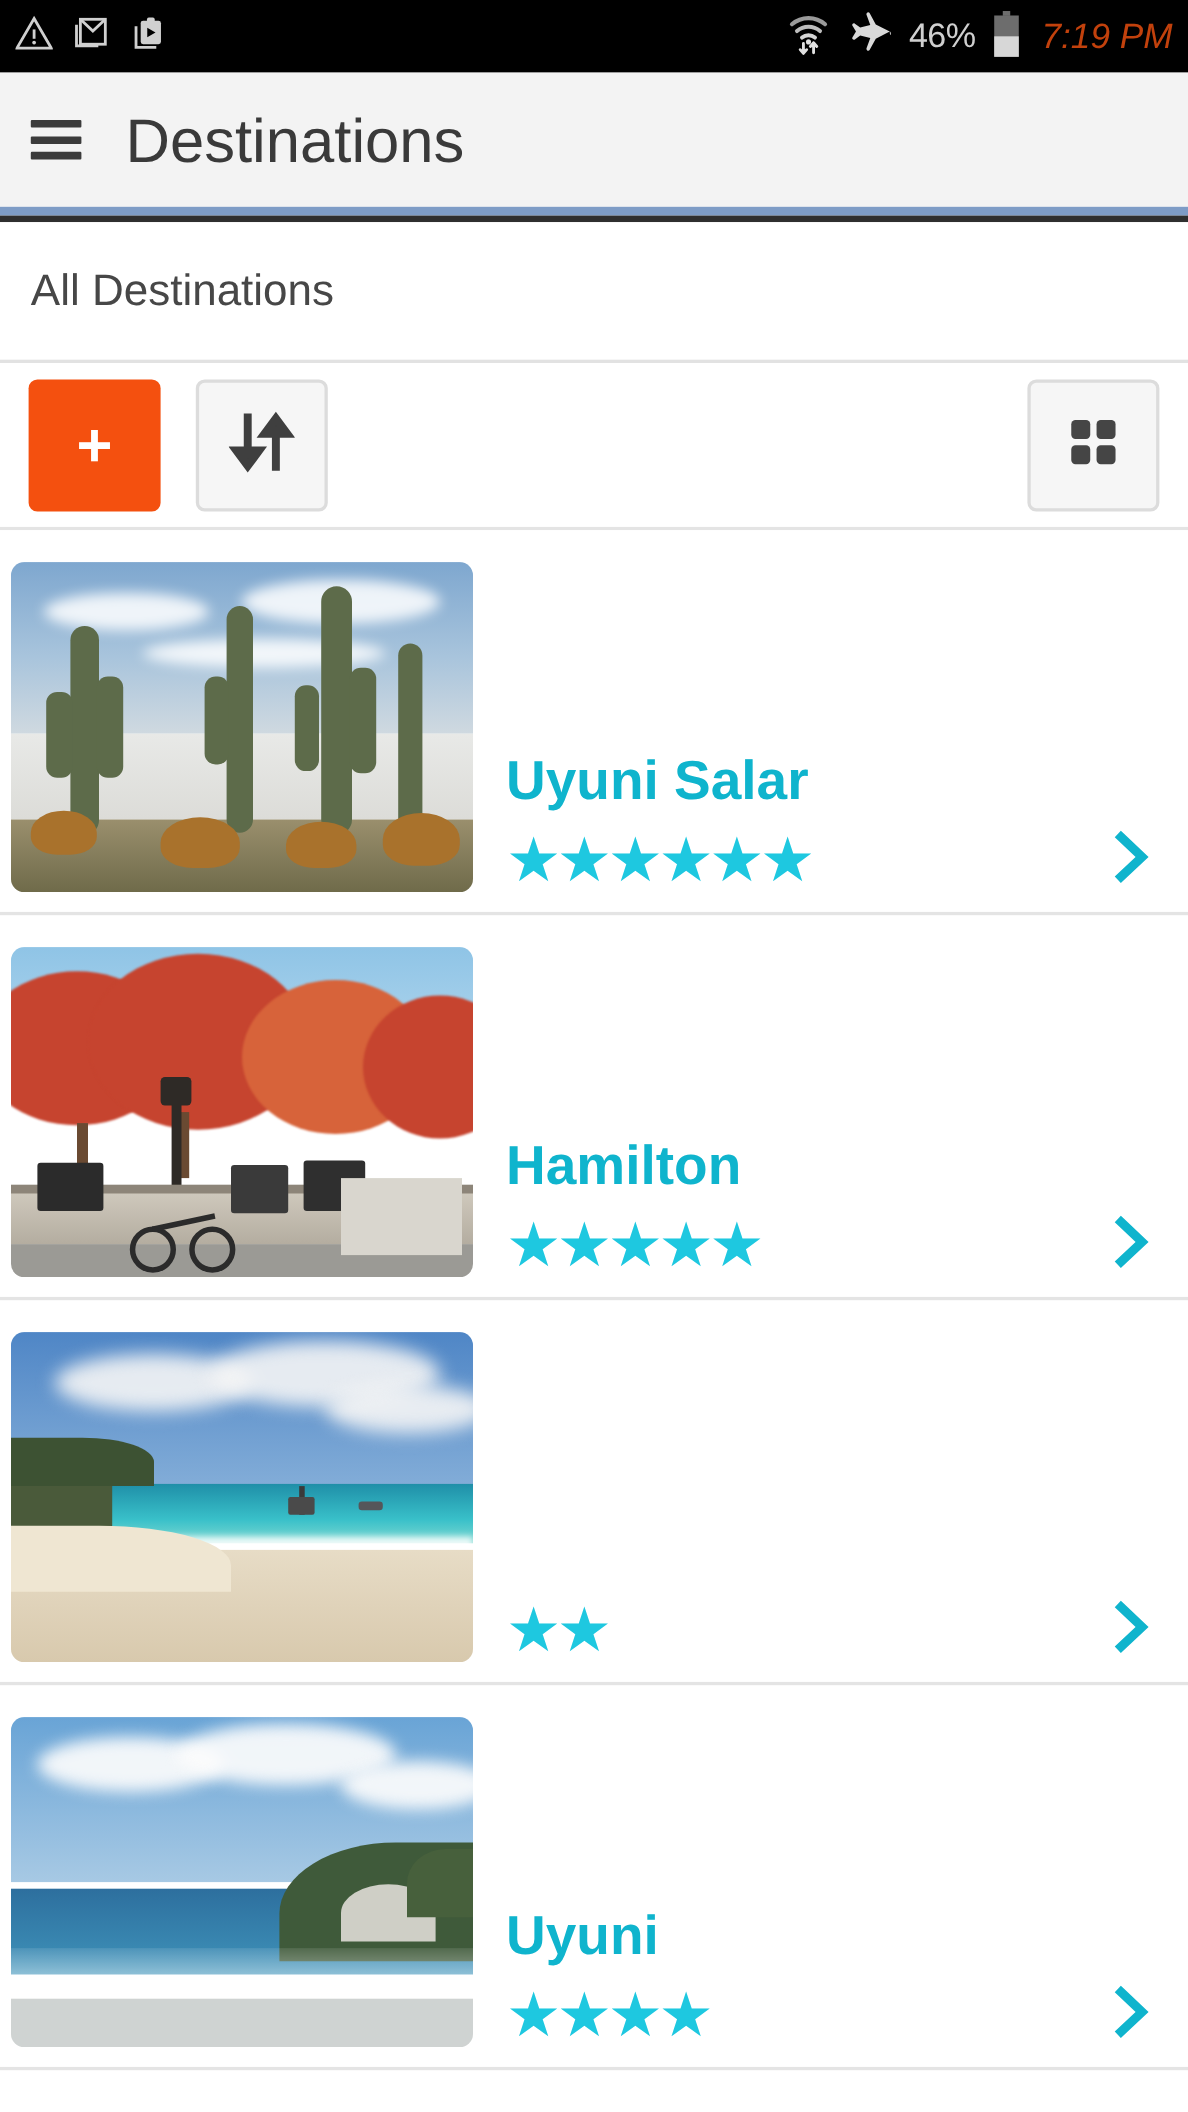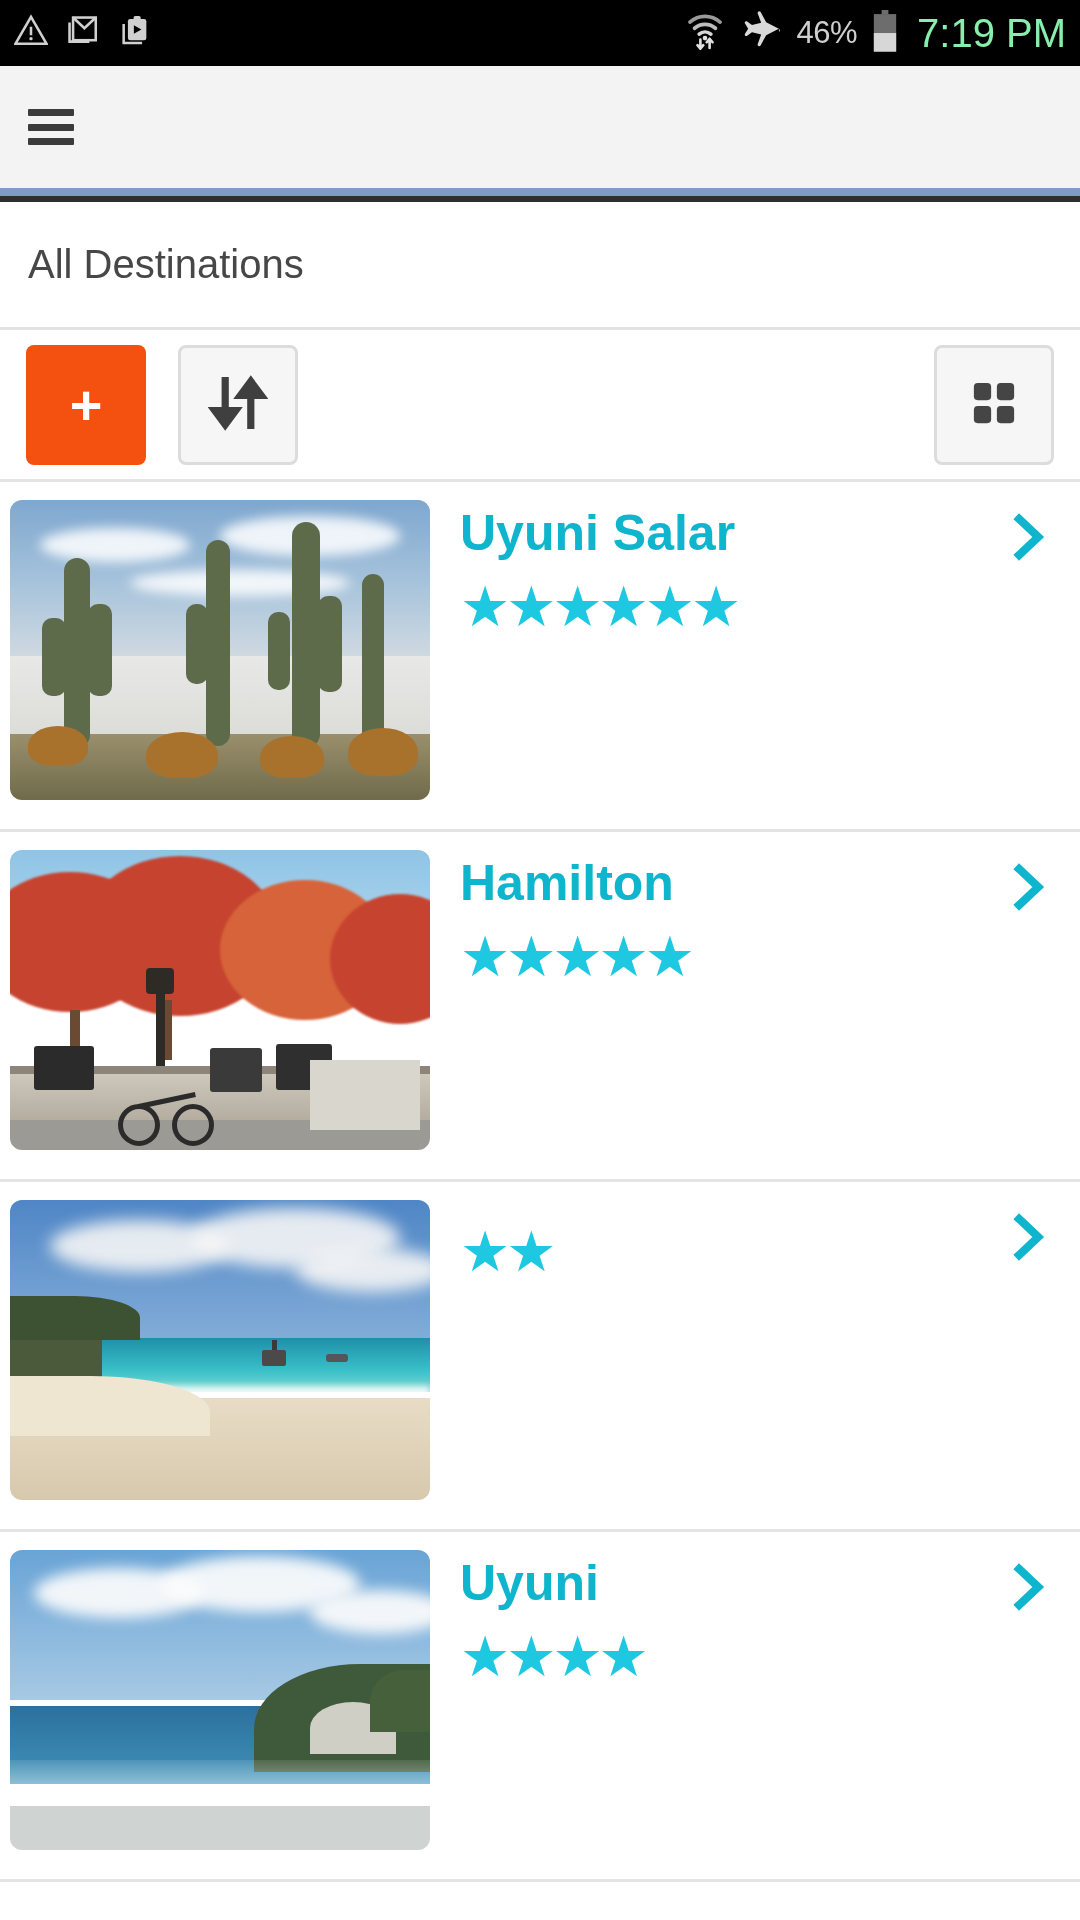--- a/index.html
+++ b/index.html
@@ -20,23 +20,24 @@
   }
   .sb-left { display:flex; align-items:center; gap:18px; }
   .sb-right { display:flex; align-items:center; gap:14px; margin-left:auto; }
   .sb-icon { display:block; }
   .sb-battpct {
     font-size:31px; color:#cfcfcf; letter-spacing:-0.5px;
     font-family:"Liberation Sans", sans-serif;
     text-align:center;
   }
   .sb-clock {
-    font-size:40px; color:#86efac; letter-spacing:0px;
+    font-size:32px; color:#c2410c; letter-spacing:0px;
     font-family:"Liberation Sans", sans-serif;
     margin-left:4px;
+    font-style:italic;
   }
 
   
   .appbar {
     height:122px; width:100%;
     background:#f3f3f3;
     display:flex; align-items:center;
     padding-left:28px;
   }
   .hamburger {
@@ -95,21 +96,21 @@
   .tbtn-plain {
     background:#f6f6f6;
     border:3px solid #dcdcdc;
   }
   .tbtn-grid { margin-left:auto; }
 
   
   .list { width:100%; background:#ffffff; }
   .row {
     width:100%;
-    display:flex; align-items:flex-start;
+    display:flex; align-items:flex-end;
     padding:18px 26px 18px 10px;
     border-bottom:3px solid #e4e4e4;
     min-height:350px;
     cursor:pointer;
   }
   .thumb {
     width:420px; height:300px;
     border-radius:12px;
     flex:0 0 auto;
     overflow:hidden;
@@ -230,20 +231,21 @@
     <span class="sb-clock">7:19 PM</span>
   </div>
 </div>
 
 <div class="appbar">
   <div class="hamburger">
     <span></span>
       <span></span>
       <span></span>
   </div>
+  <div class="appbar-title">Destinations</div>
 </div>
 <div class="appbar-rule-blue"></div>
 <div class="appbar-rule-dark"></div>
 
 <div class="section-title-wrap">
   <div class="section-title">All Destinations</div>
 </div>
 
 <div class="toolbar">
   <div class="tbtn tbtn-add">

